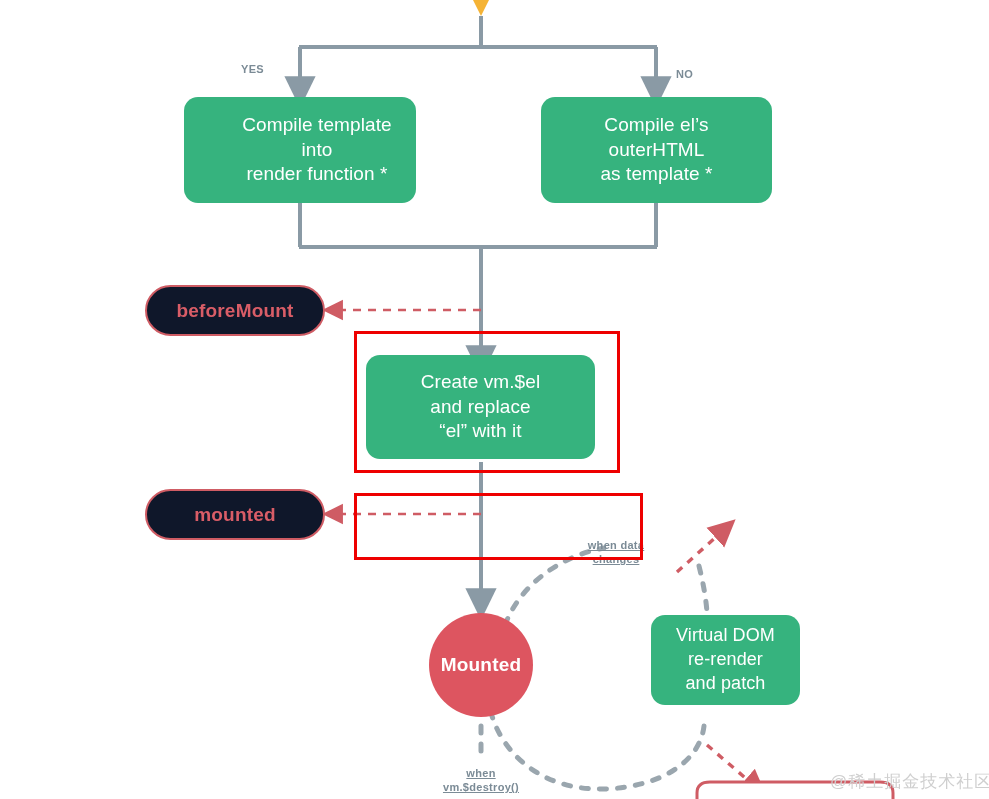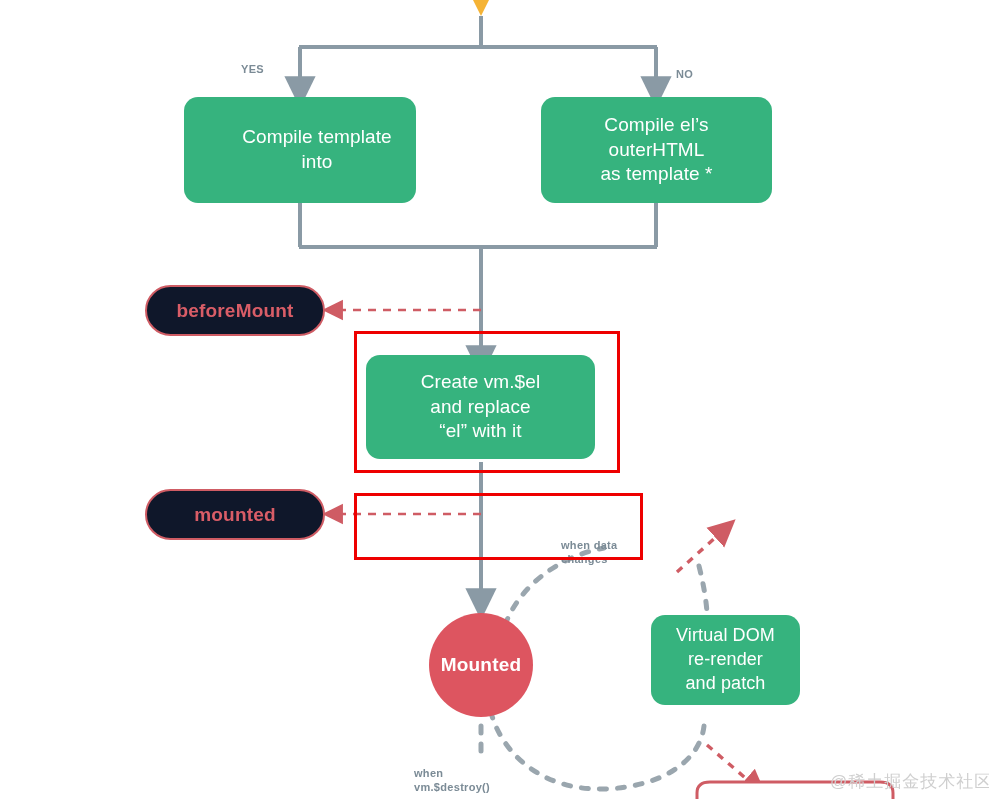--- a/index.html
+++ b/index.html
@@ -59,21 +59,21 @@
 
   
   .elabel{
     position:absolute;
     color:#7b8b96;
     font-weight:bold;
     font-size:11px;
     letter-spacing:.3px;
     white-space:nowrap;
   }
-  .elabel.ctr{line-height:1.30;white-space:normal;}
+  .elabel.ctr{text-align:center;line-height:1.30;white-space:normal;text-decoration:underline;}
 
   
   .annot{
     position:absolute;
     border:3px solid #ee0000;
     box-sizing:border-box;
     background:transparent;
   }
 
   
@@ -140,20 +140,21 @@
     <path d="M697,799 L697,793 Q697,782 710,782 L880,782 Q893,782 893,793 L893,799" stroke="#cf5c64" stroke-width="3" fill="#ffffff"></path>
   </svg>
 
   <div class="elabel" style="left:241px;top:63px;">YES</div>
   <div class="elabel" style="left:676px;top:60px;margin-top:8px;">NO</div>
 
   <div class="pbox" style="left:184px;top:97px;width:232px;height:106px;padding-left:44px;">
     <div>
       <div>Compile template</div>
       <div>into</div>
+      <div>render function *</div>
     </div>
   </div>
 
   <div class="pbox" style="left:366px;top:355px;width:229px;height:104px;">
     <div>
       <div>Create vm.$el</div>
       <div>and replace</div>
       <div>“el” with it</div>
     </div>
   </div>

